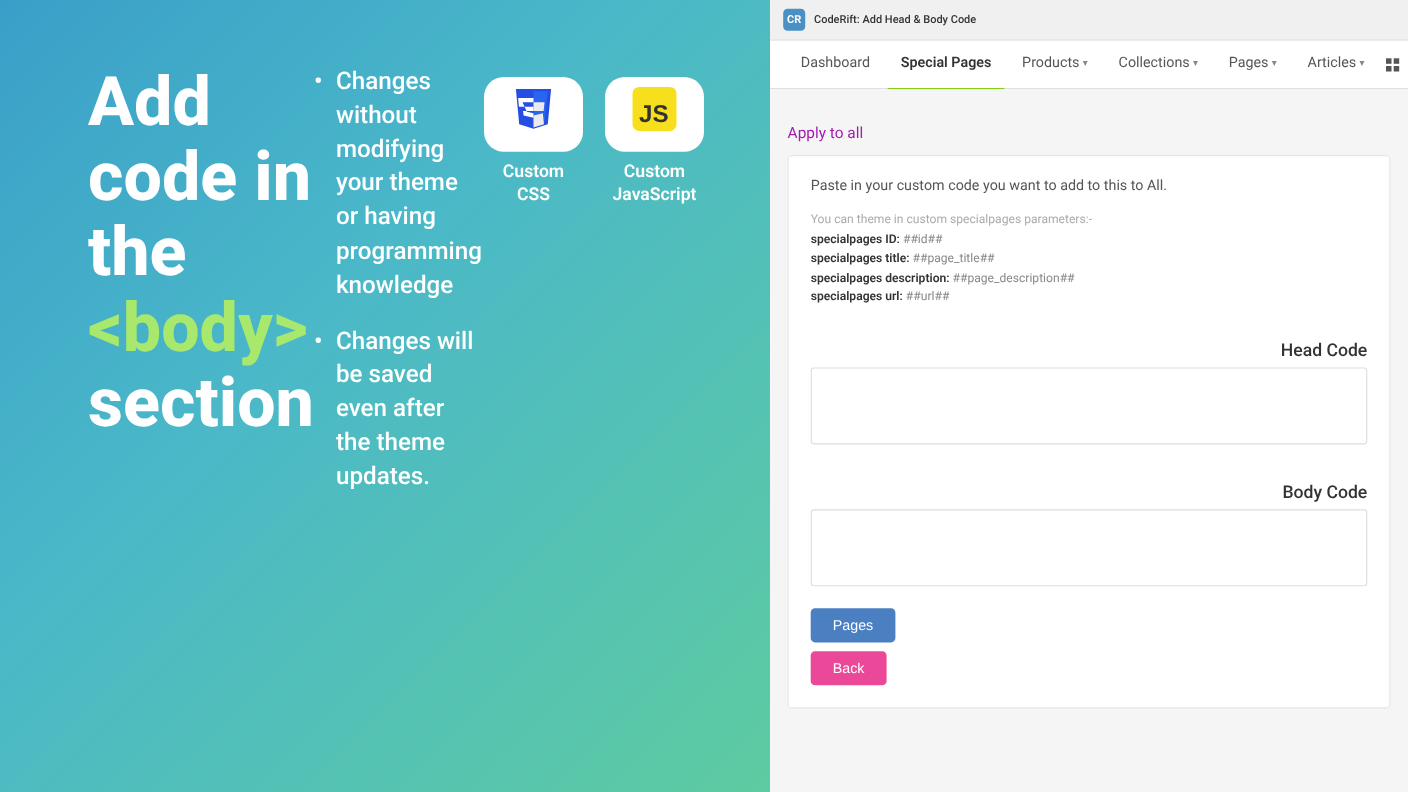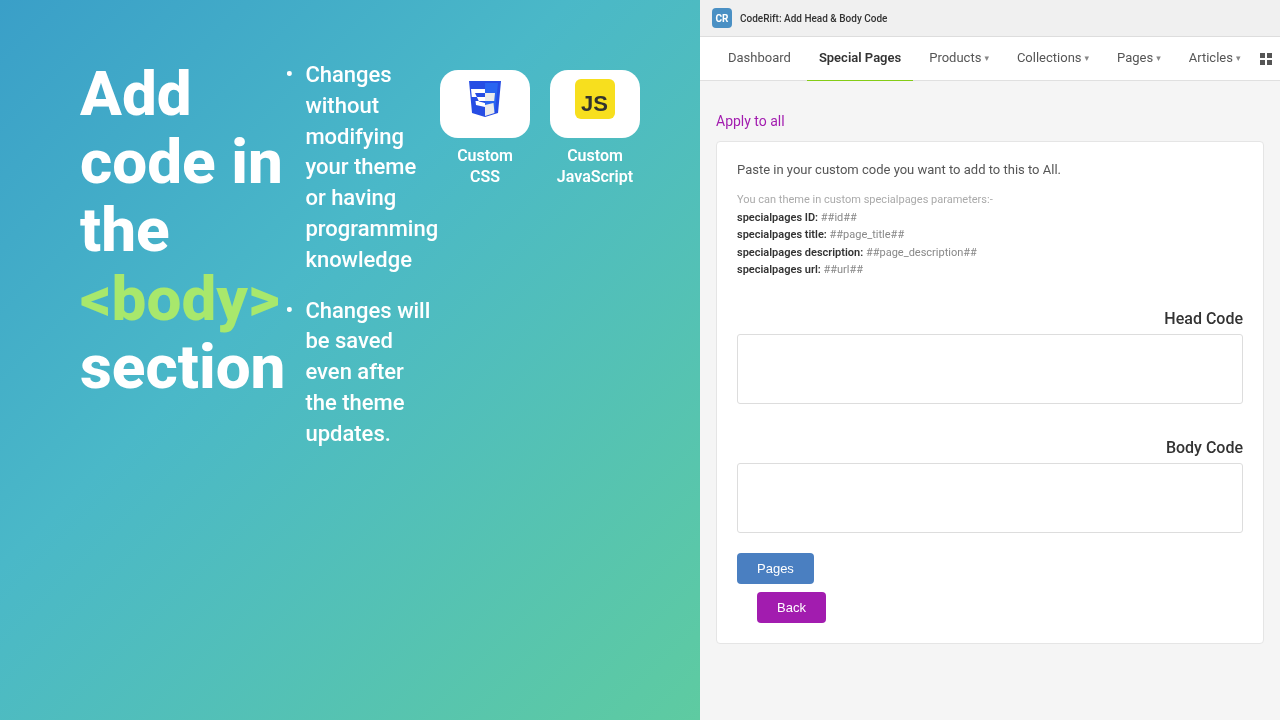--- a/index.html
+++ b/index.html
@@ -270,29 +270,28 @@
       border: none;
       border-radius: 4px;
       font-size: 13px;
       cursor: pointer;
       font-weight: 500;
     }
 
     .btn-back {
       margin-top: 8px;
       padding: 8px 20px;
-      background: #a21caf;
+      background: #ec4899;
       color: white;
       border: none;
       border-radius: 4px;
       font-size: 13px;
       cursor: pointer;
       font-weight: 500;
       display: block;
-      margin-left: 20px;
     }
   </style>
 </head>
 <body>
 
 <div class="left-panel">
   <h1 class="main-headline">
     <span>Add code in the</span><br>
     <span class="body-tag">&lt;body&gt;</span><span> section</span>
   </h1>

